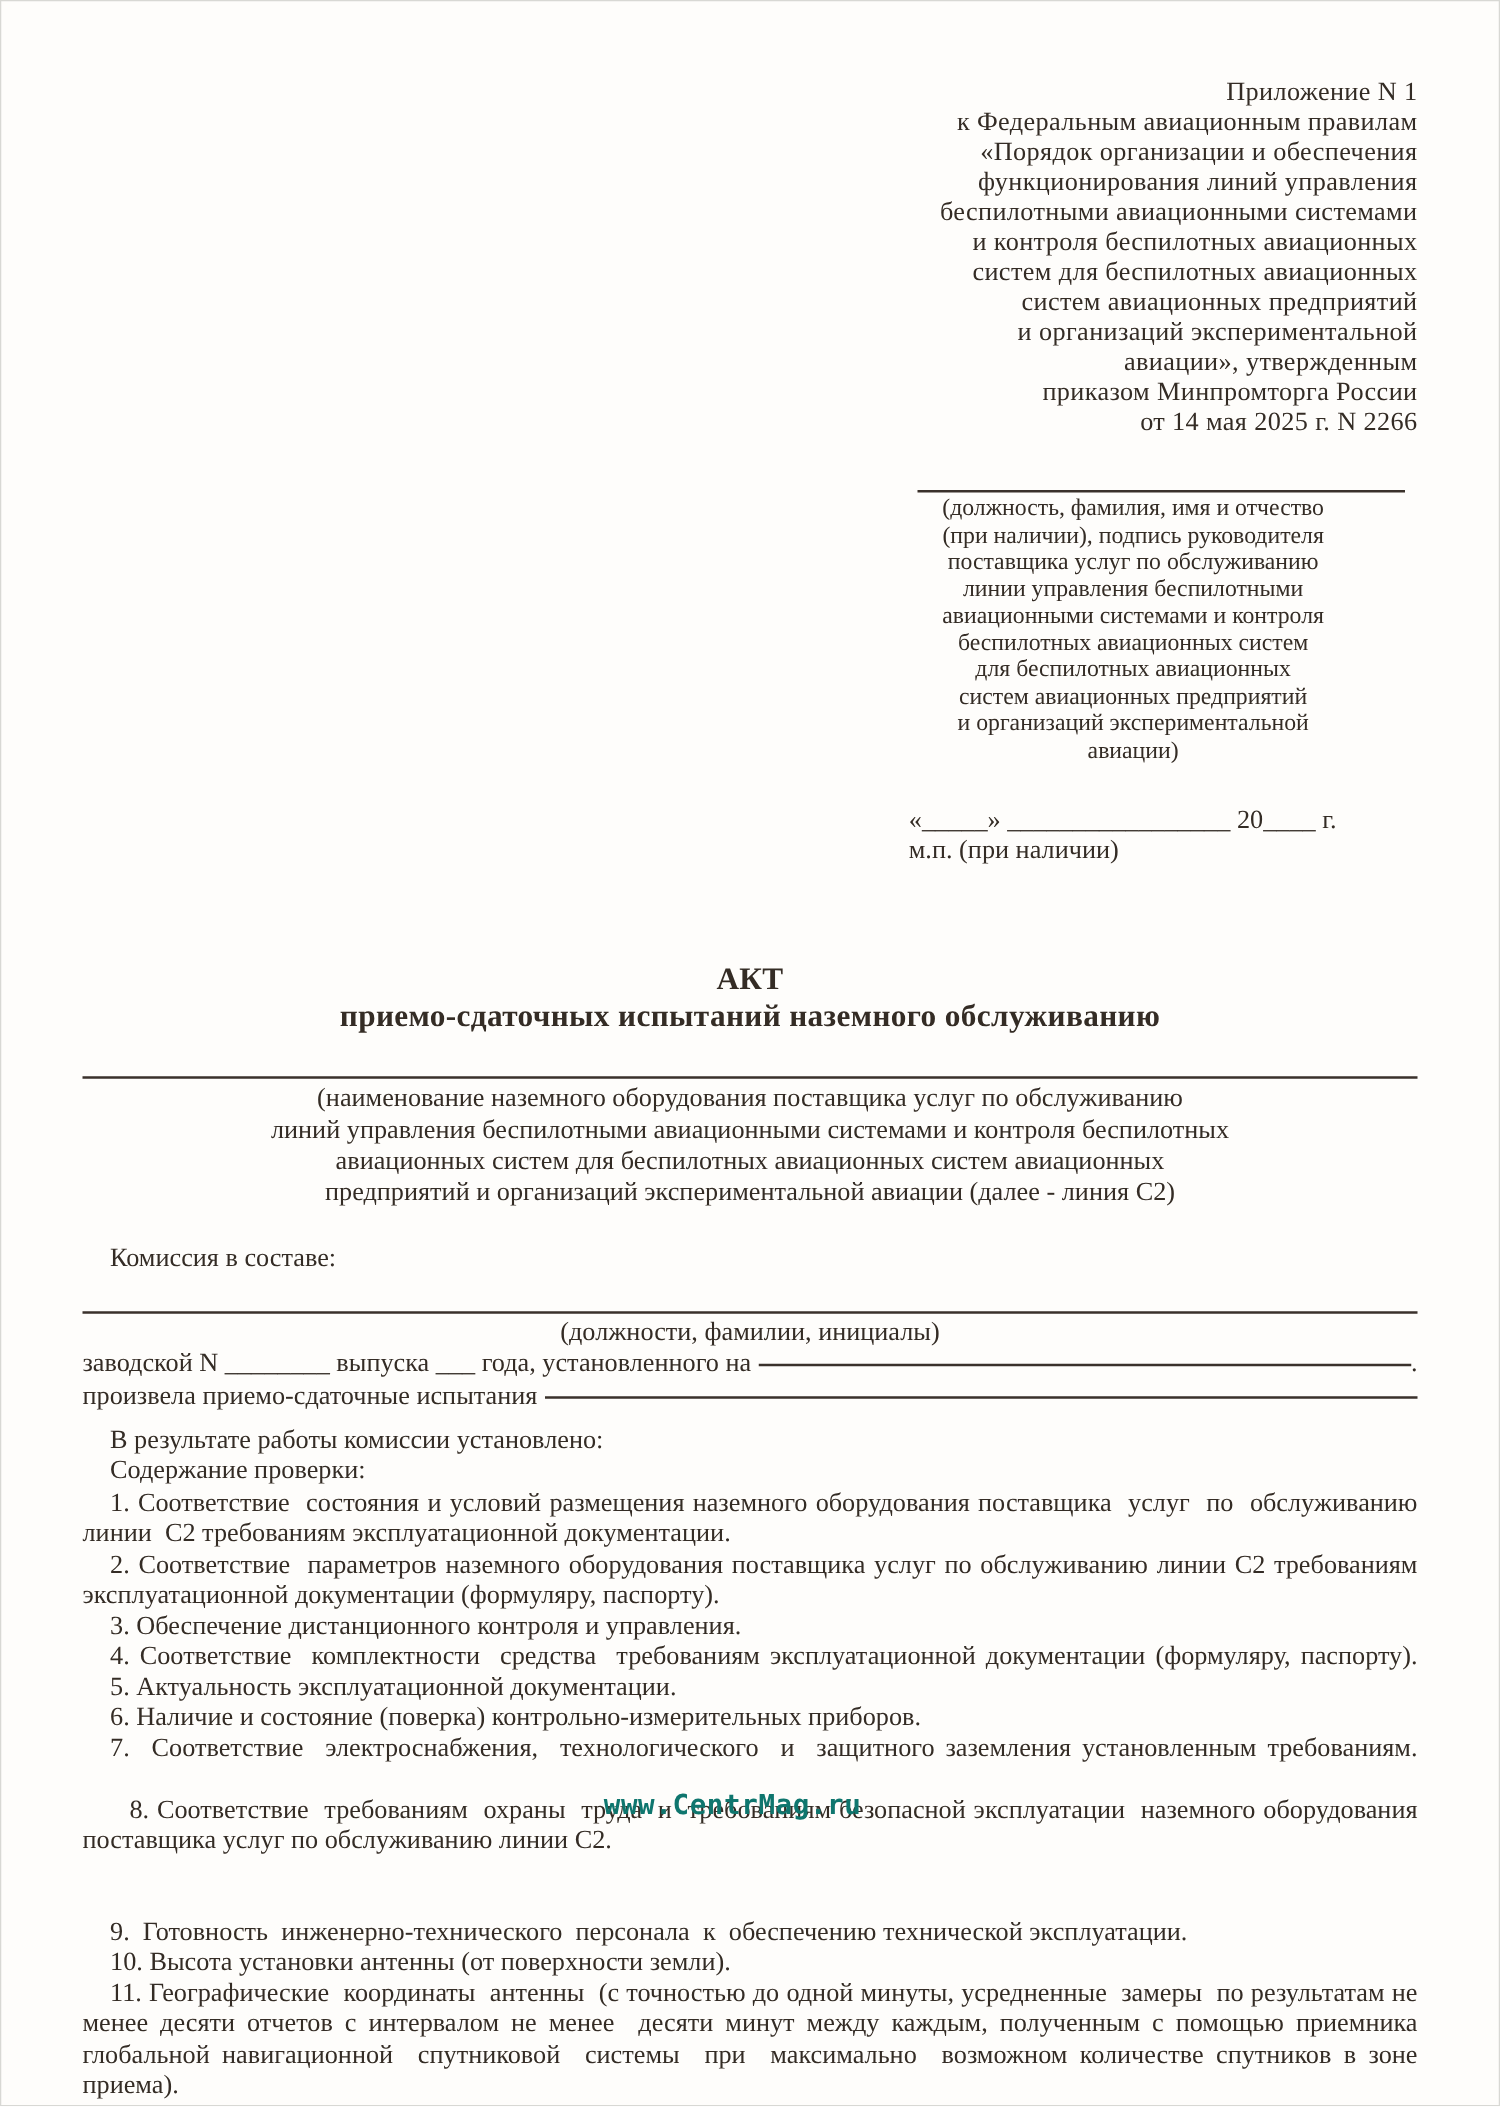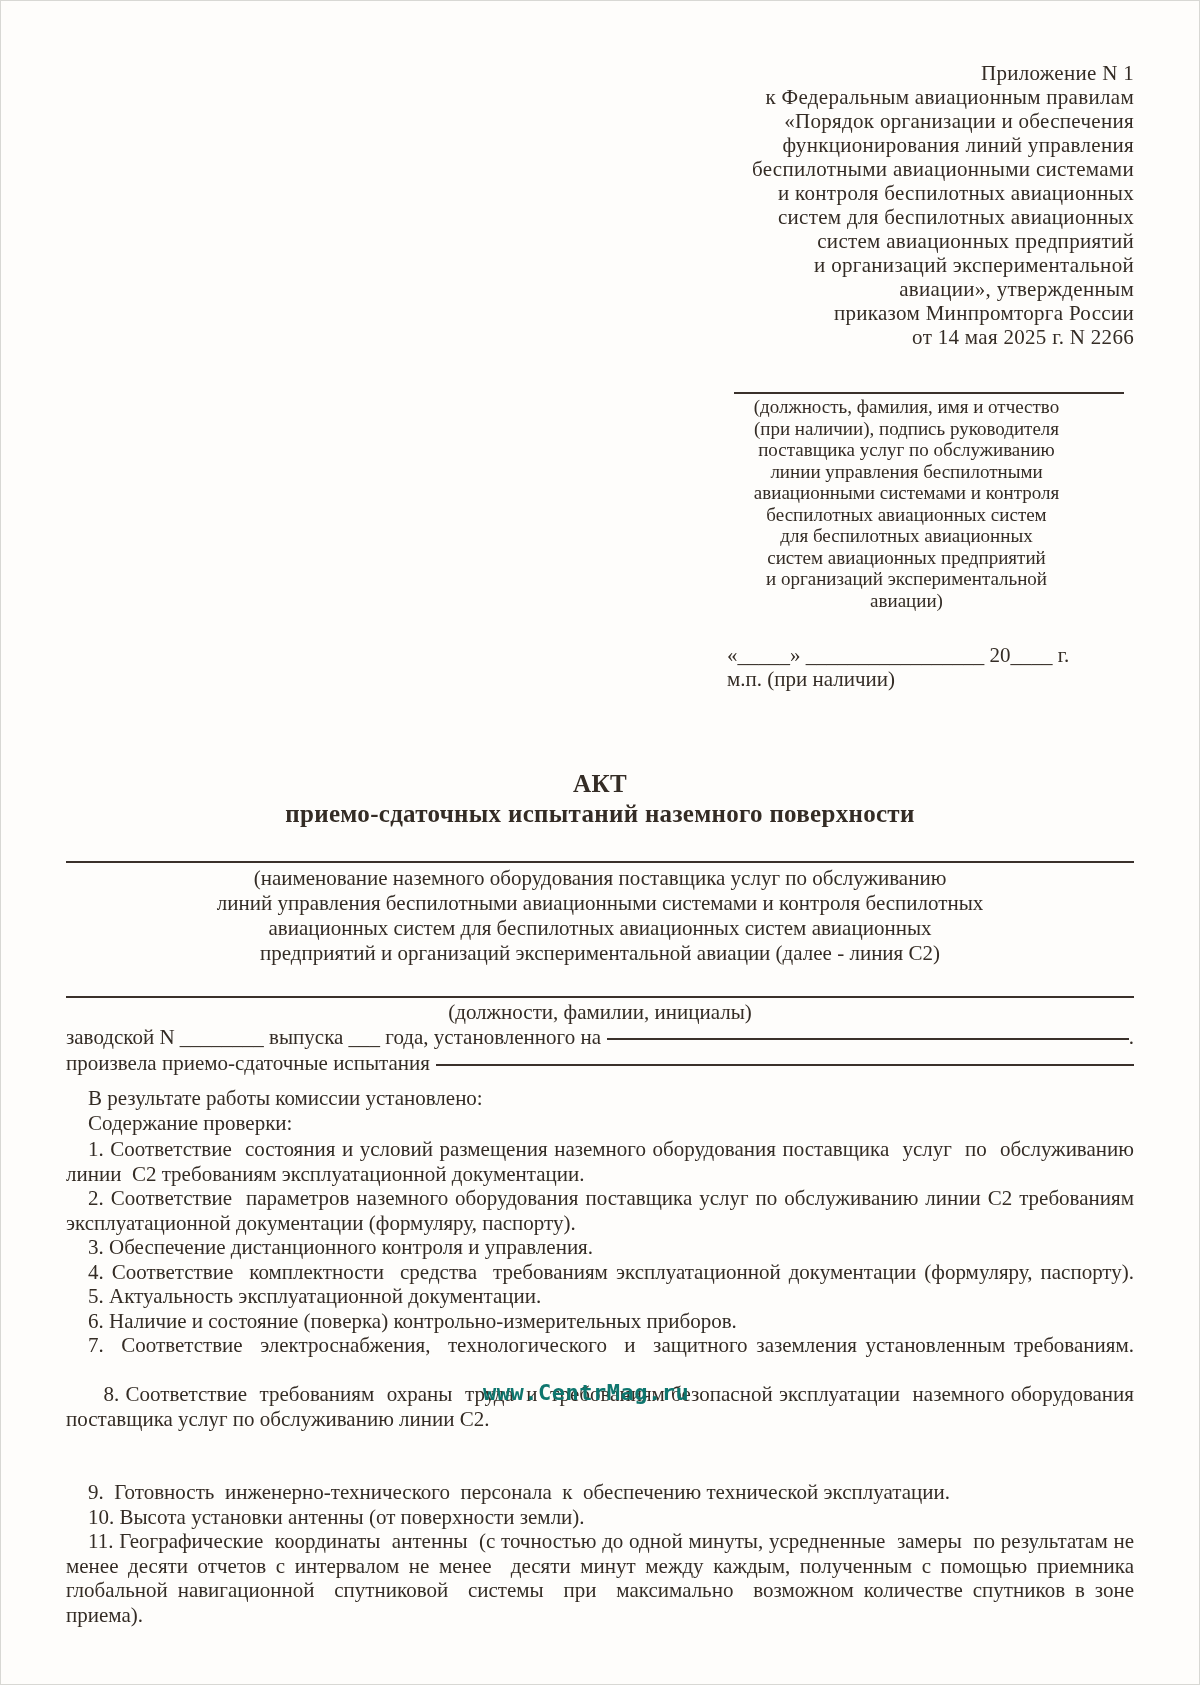--- a/index.html
+++ b/index.html
@@ -127,29 +127,30 @@
 для беспилотных авиационных
 систем авиационных предприятий
 и организаций экспериментальной
 авиации)</div>
     <div class="date-line">«_____» _________________ 20____ г.</div>
     <div class="stamp-note">м.п. (при наличии)</div>
   </div>
 
   <div class="doc-title">
     <div>АКТ</div>
-    <div>приемо-сдаточных испытаний наземного поверхности</div>
+    <div>приемо-сдаточных испытаний наземного обслуживанию</div>
   </div>
 
   <div class="rule"></div>
   <div class="center-caption pre">(наименование наземного оборудования поставщика услуг по обслуживанию
 линий управления беспилотными авиационными системами и контроля беспилотных
 авиационных систем для беспилотных авиационных систем авиационных
 предприятий и организаций экспериментальной авиации (далее - линия С2)</div>
 
+  <p class="indent commission-intro">Комиссия в составе:</p>
 
   <div class="rule tight"></div>
   <div class="roles-caption">(должности, фамилии, инициалы)</div>
 
   <div class="fill-line">
     <span>заводской N ________ выпуска ___ года, установленного на</span>
     <span class="filler"></span>
     <span class="tail">.</span>
   </div>
 

